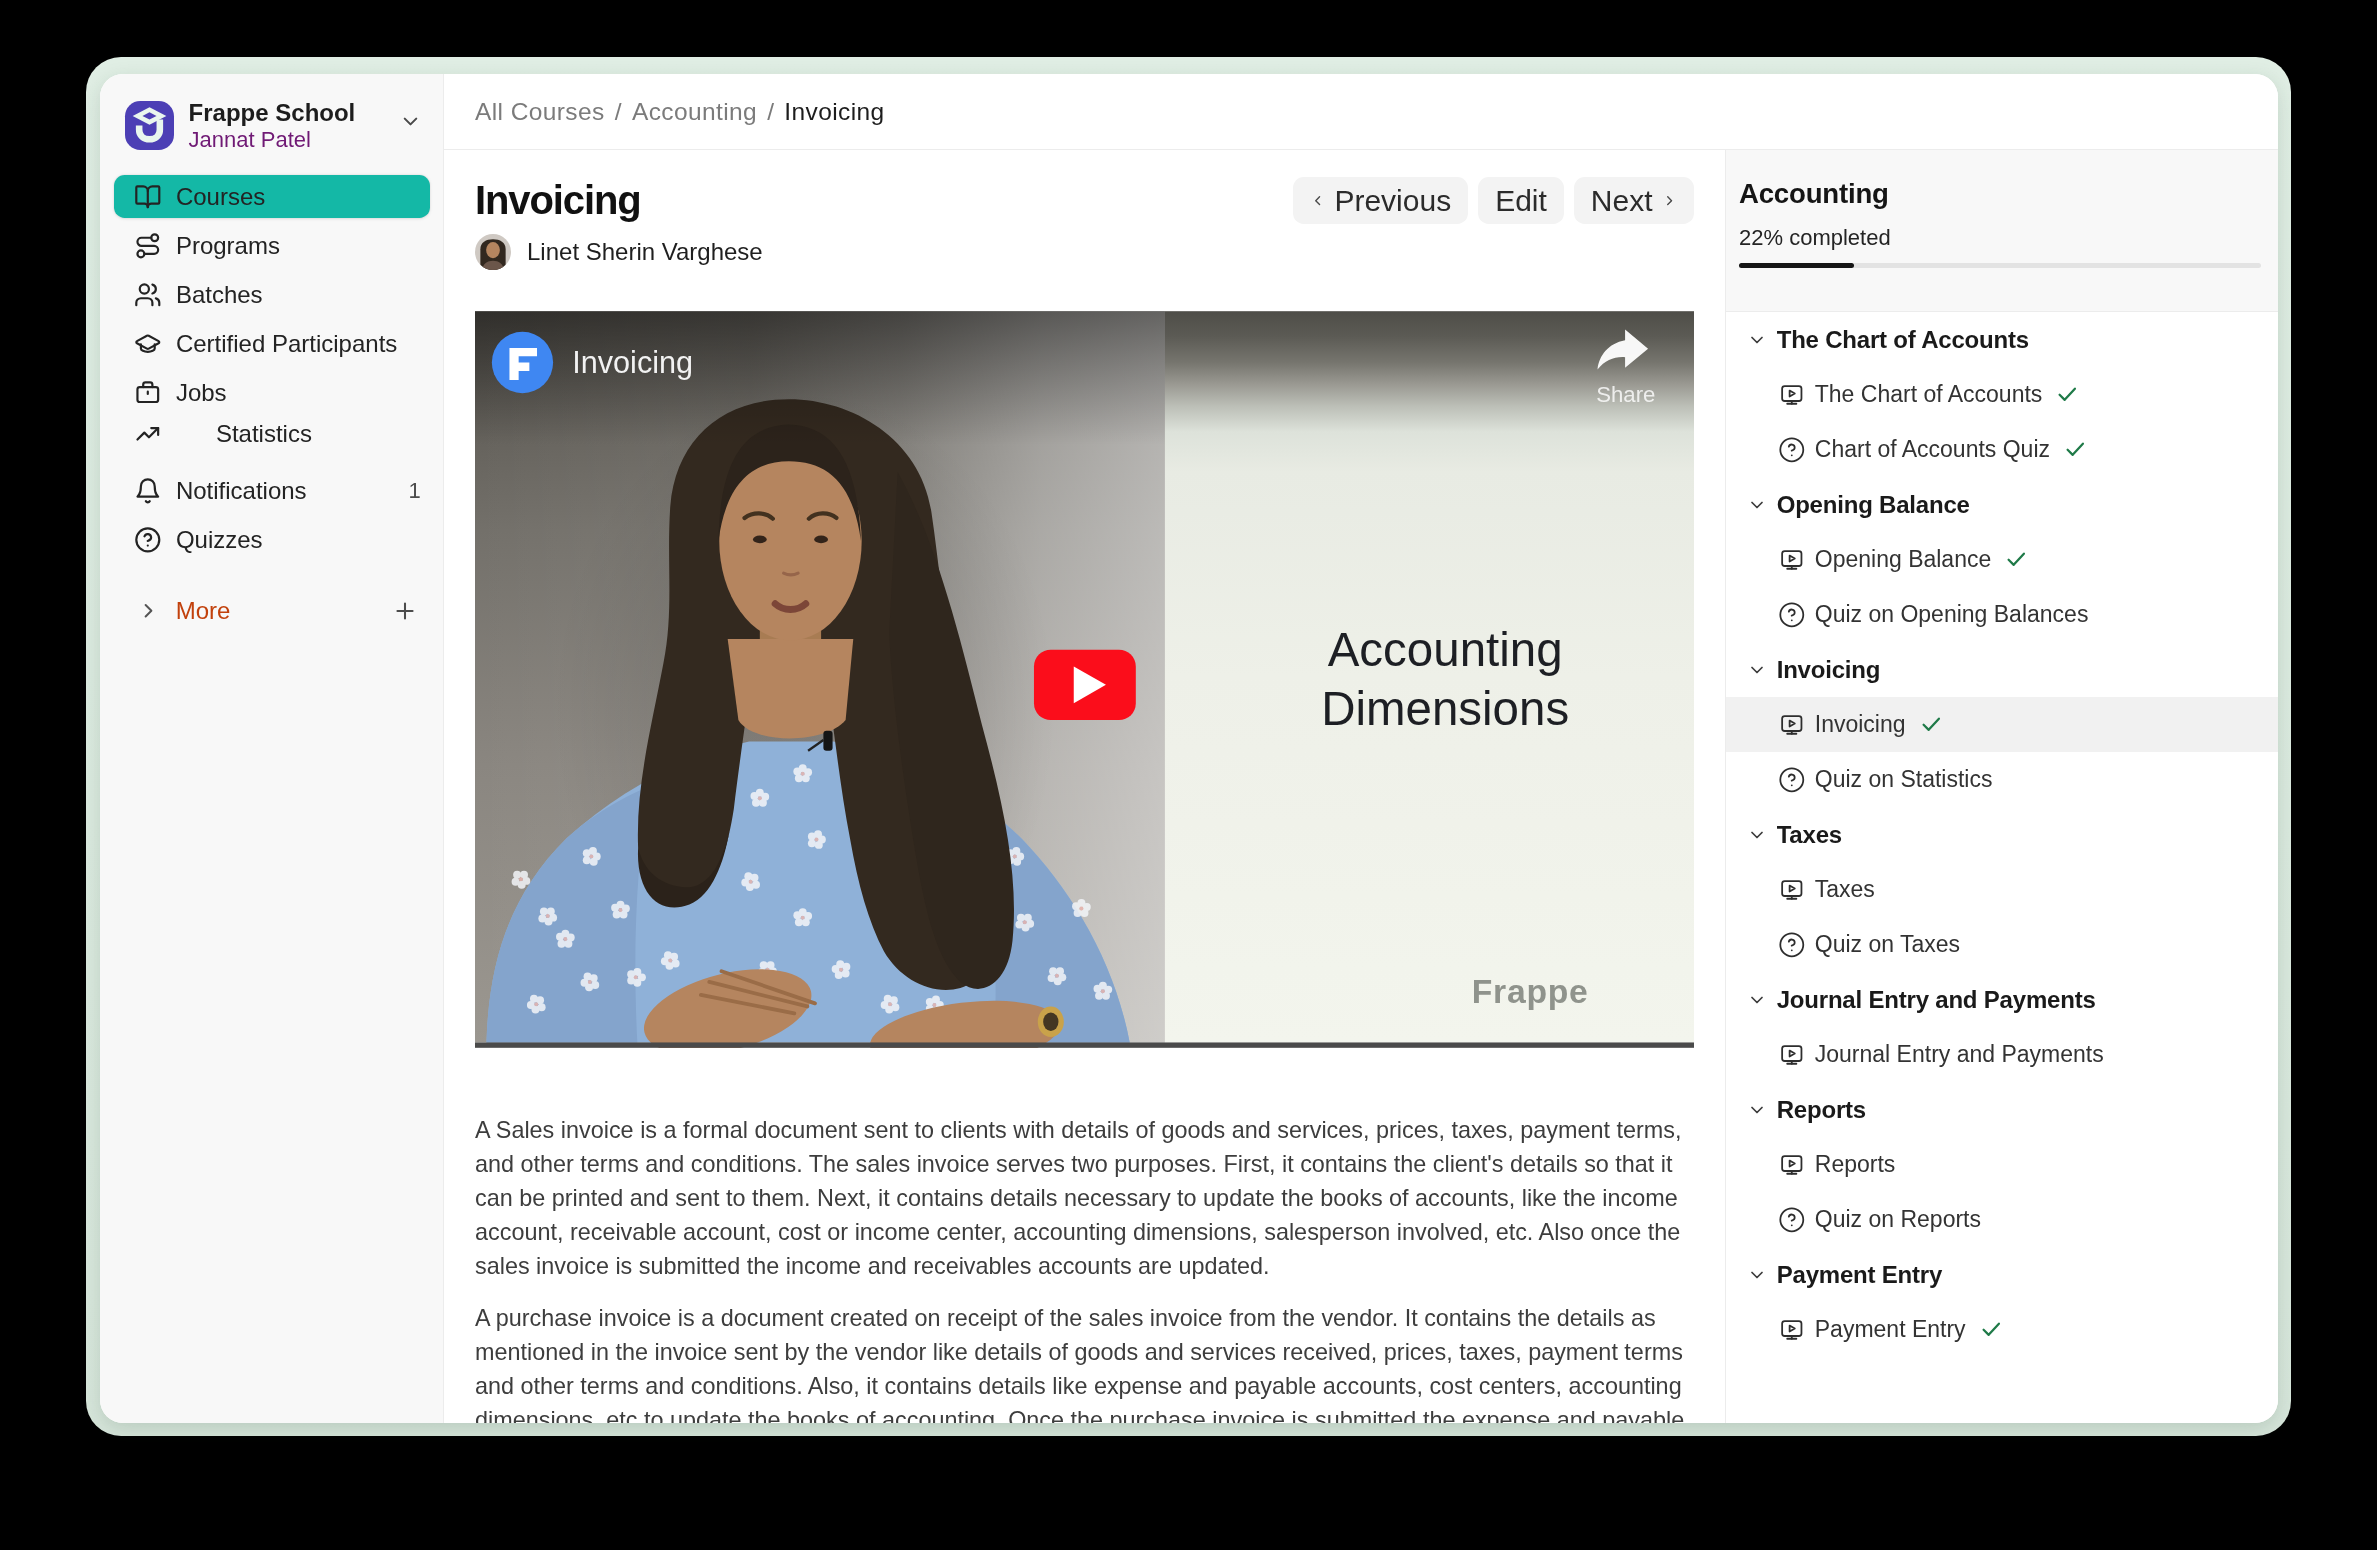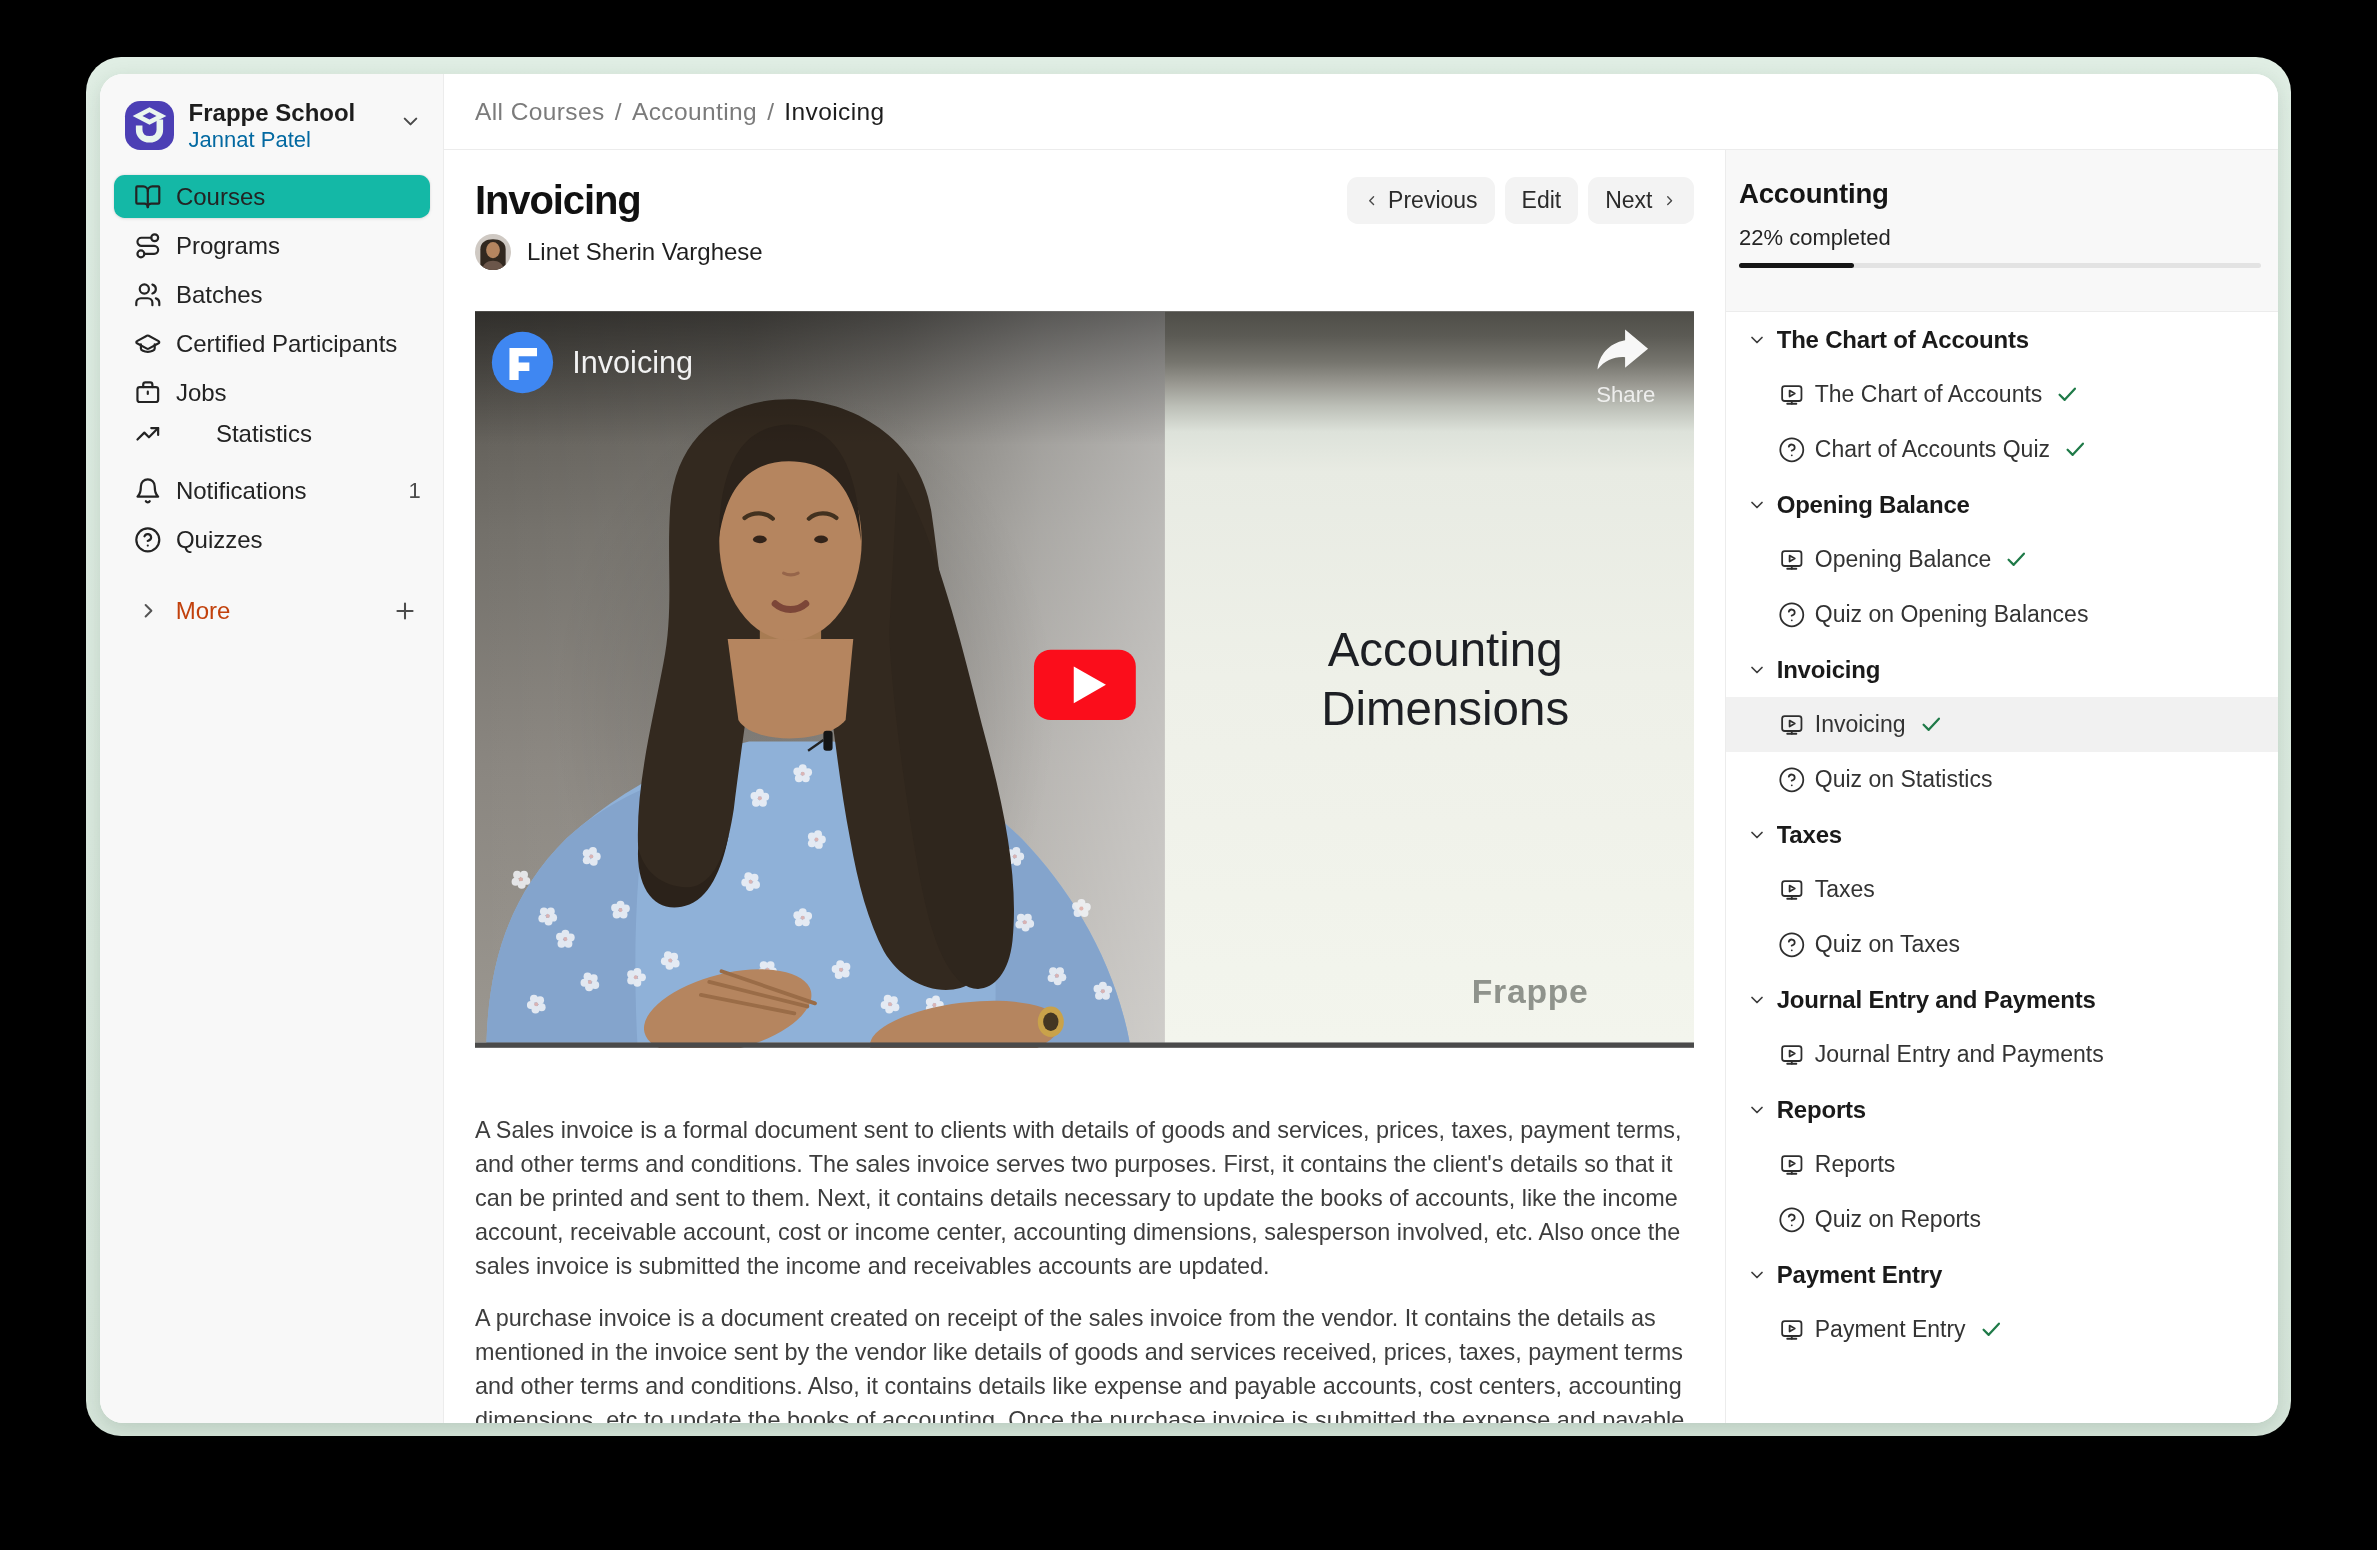--- a/index.html
+++ b/index.html
@@ -5,40 +5,40 @@
 * { margin:0; padding:0; box-sizing:border-box; }
 html,body { width:2377px; height:1550px; background:#000; font-family:"Liberation Sans", sans-serif; }
 .frame { position:absolute; left:86px; top:57px; width:2205px; height:1379px; border-radius:35px; background:linear-gradient(180deg,#e0eee4 0%,#dbeadf 55%,#d7e6db 100%); }
 .card { position:absolute; left:100px; top:74px; width:2178px; height:1349px; border-radius:23px; background:#fff; overflow:hidden; display:flex; box-shadow:0 6.1px 20px rgba(30,60,40,.15); }
 
 .sb { position:relative; width:344px; flex:0 0 344px; background:#f8f8f8; border-right:1.5px solid #ececec; }
 .sb-head { position:absolute; left:25px; top:25px; display:flex; align-items:center; }
 .logo { width:49px; height:49px; border-radius:15.3px; background:#4c3fb5; display:flex; align-items:center; justify-content:center; }
 .sb-head .names { margin-left:14.6px; }
 .sb-head .n1 { font-size:24px; font-weight:700; color:#1d1d1d; line-height:27.6px; }
-.sb-head .n2 { font-size:22px; color:#0369a1; line-height:26px; }
+.sb-head .n2 { font-size:22px; color:#701a75; line-height:26px; }
 .sb-chev { position:absolute; left:299px; top:36px; }
 .row { position:absolute; left:13.8px; right:13px; height:43px; display:flex; align-items:center; padding-left:20.7px; }
 .row .ic { width:27.6px; height:27.6px; flex:0 0 27.6px; }
 .row .lb { margin-left:13.8px; font-size:24px; color:#232323; }
 .row.sel { background:#14b8a6; border-radius:10.7px; box-shadow:0 0.8px 3.1px rgba(0,0,0,.10), 0 0 0 0.8px rgba(0,0,0,.025); }
 .row .spacer { flex:1; }
 .row .badge { font-size:22px; color:#4c4c4c; margin-right:9.2px; }
 .row.dim .lb { color:#c2410c; }
 
 .mainwrap { flex:1; display:flex; flex-direction:column; background:#fff; min-width:0; }
 .crumbs { height:76px; flex:0 0 76px; border-bottom:1.5px solid #ececec; display:flex; align-items:center; padding-left:31px; font-size:24.5px; letter-spacing:0.4px; color:#7b7b7b; }
 .crumbs .cur { color:#1d1d1d; font-weight:500; }
 .crumbs .sep { margin:0 10px; }
 .contentrow { flex:1; display:flex; min-height:0; }
 .main { width:1281px; flex:0 0 1281px; padding:0 31px 0 31px; position:relative; }
 .titlerow { margin-top:27px; display:flex; align-items:center; }
 h1 { font-size:40px; font-weight:700; color:#111; letter-spacing:-1.1px; line-height:47px; }
 .btns { margin-left:auto; display:flex; gap:10px; }
-.btn { height:47px; background:#f3f3f3; border-radius:10.7px; display:flex; align-items:center; padding:0 17px; font-size:23px; color:#2b2b2b; }
+.btn { height:47px; background:#f3f3f3; border-radius:10.7px; display:flex; align-items:center; padding:0 17px; font-size:30px; color:#2b2b2b; }
 .btn svg { display:block; }
 .btn .bl { margin-right:9.2px; }
 .btn .br { margin-left:9.2px; }
 .author { margin-top:10px; display:flex; align-items:center; }
 .avatar { width:36px; height:36px; border-radius:50%; overflow:hidden; flex:0 0 36px; }
 .author .an { margin-left:16px; font-size:24px; color:#1f1f1f; }
 .video { margin-top:41px; width:1219px; height:737px; position:relative; }
 .video svg { display:block; }
 p.body { width:1219px; font-size:23.4px; line-height:34px; color:#3d3d3d; }
 p.p1 { margin-top:65px; }

